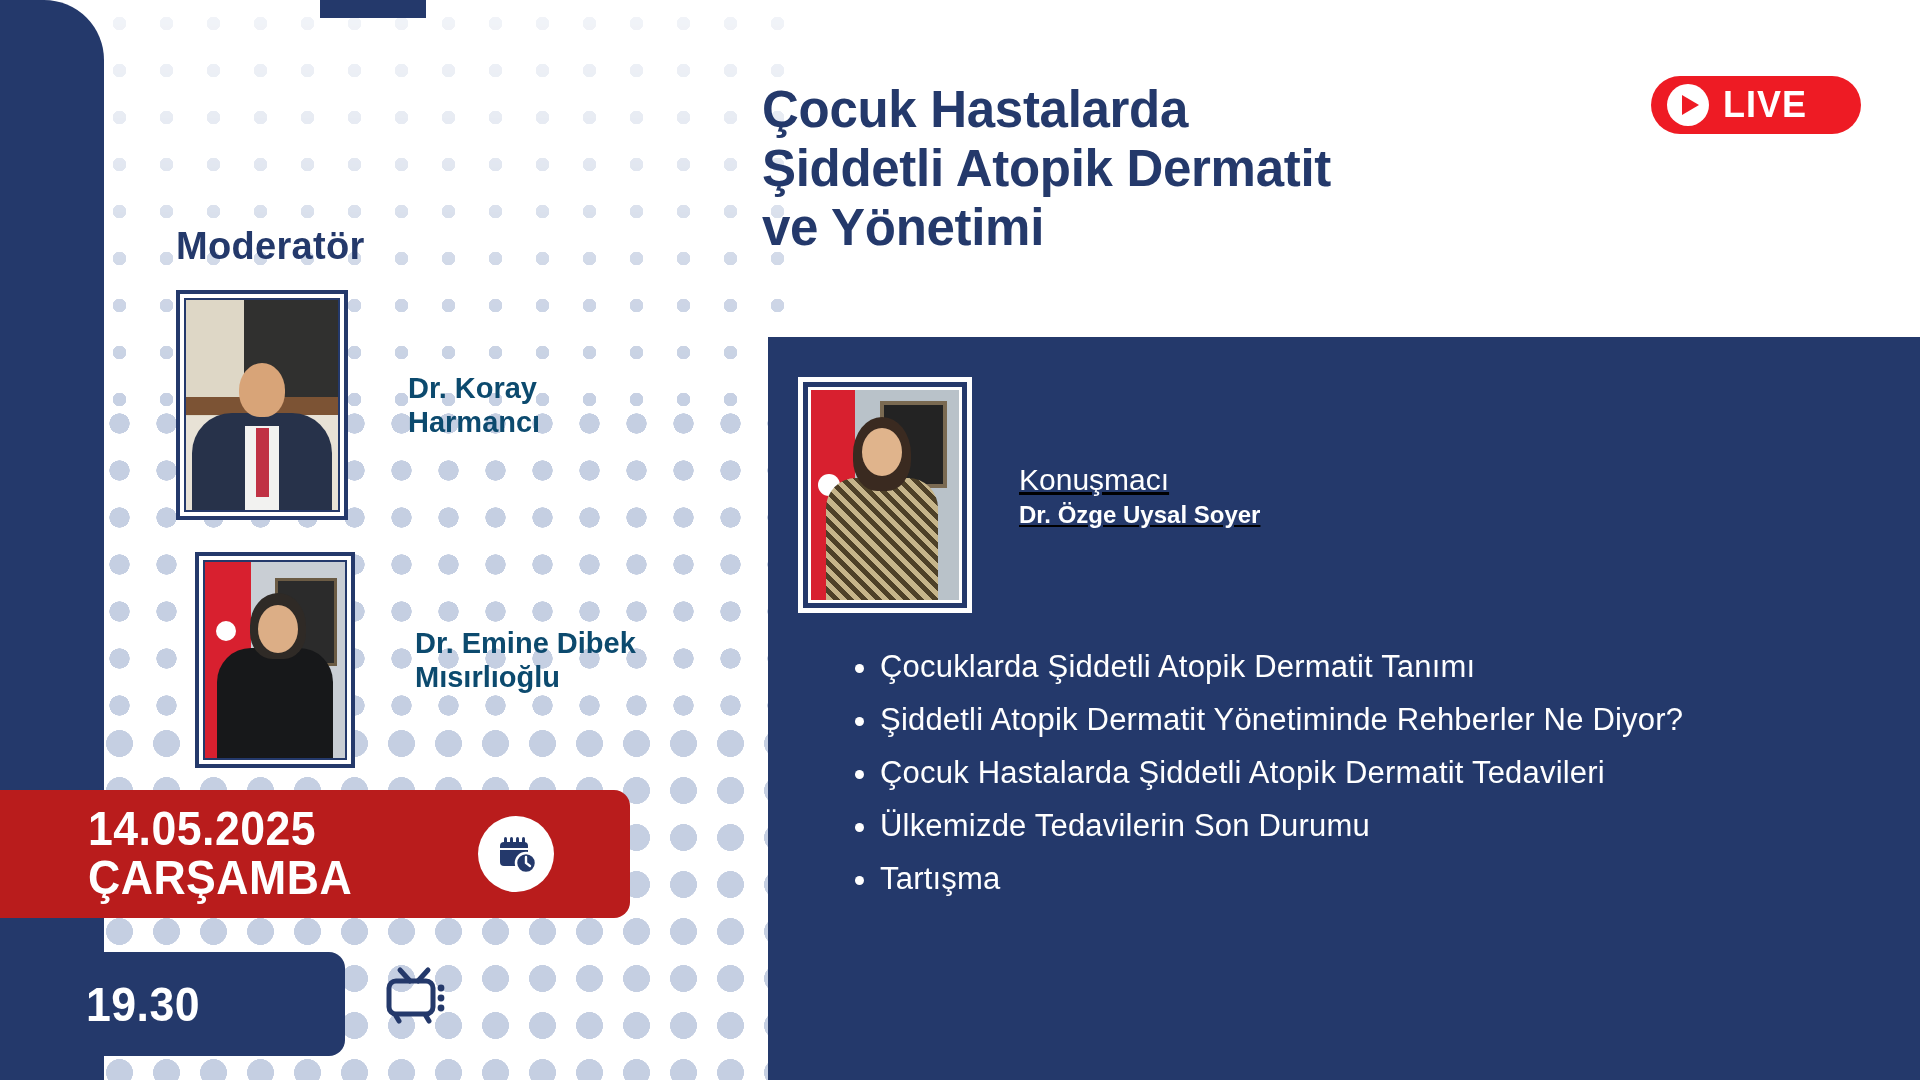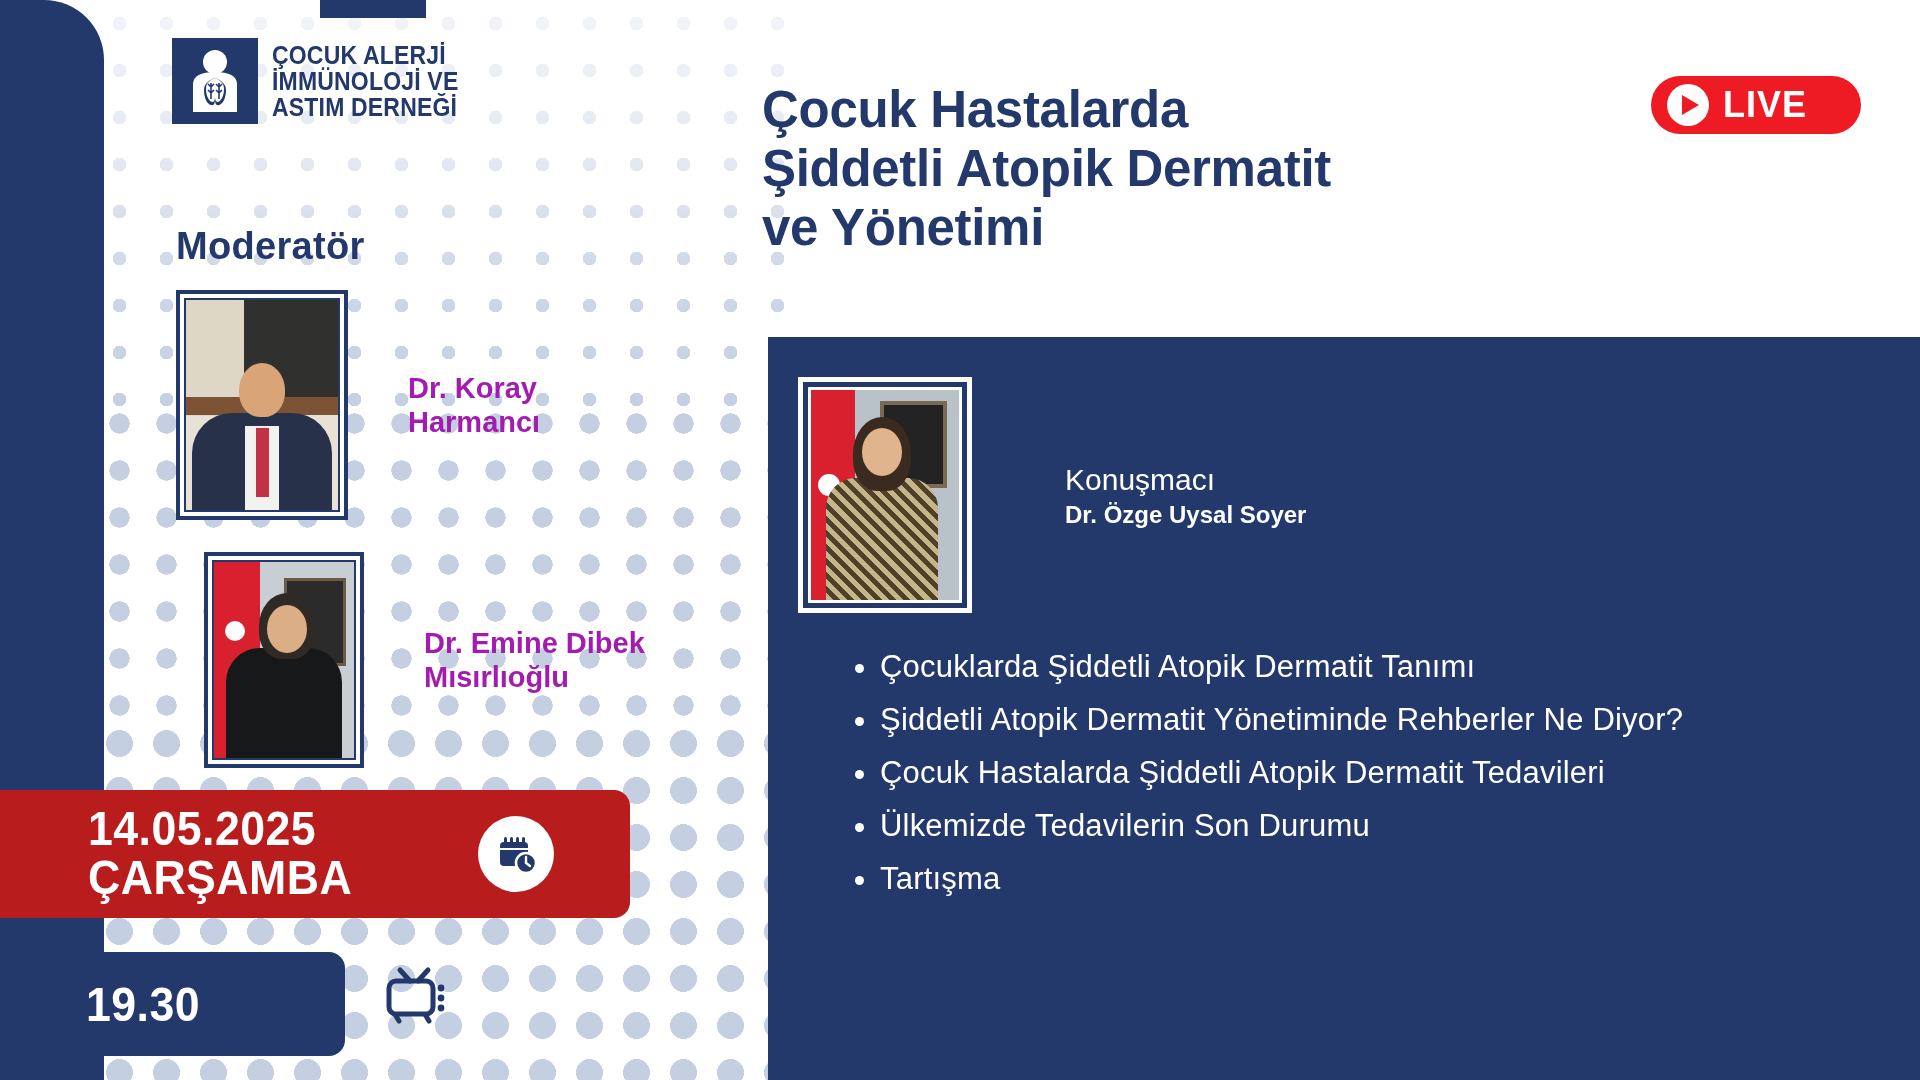--- a/index.html
+++ b/index.html
@@ -67,21 +67,21 @@
     position:absolute;left:176px;top:225px;z-index:5;
     color:#24396b;font-size:38px;font-weight:bold;letter-spacing:.3px;
   }
   .person{position:absolute;z-index:5;display:flex;align-items:center;}
   .frame{
     border:4px solid #24396b;background:#ffffff;padding:4px;
     box-sizing:border-box;
   }
   .frame-inner{border:2px solid #24396b;overflow:hidden;display:block;}
   .person-name{
-    color:#a21caf;font-size:29px;font-weight:bold;line-height:1.18;
+    color:#0c4a6e;font-size:29px;font-weight:bold;line-height:1.18;
     margin-left:60px;max-width:300px;
   }
 
   
   .photo{display:block;position:relative;overflow:hidden;background:#cfd3d6;}
   .p-koray{width:152px;height:210px;background:
       linear-gradient(to bottom,#e8e2d6 0%,#e8e2d6 100%);}
   .p-koray .bgchair{position:absolute;right:0;top:0;width:62%;height:48%;background:#30302f;}
   .p-koray .wood{position:absolute;right:0;top:46%;width:100%;height:9%;background:#7c5334;}
   .p-koray .wall{position:absolute;left:0;top:0;width:38%;height:55%;background:#ded7c6;}
@@ -155,21 +155,21 @@
   .live-text{color:#fff;font-size:36px;font-weight:bold;letter-spacing:1px;}
 
   
   .panel{
     position:absolute;left:768px;top:337px;width:1152px;height:743px;
     background:#24396b;z-index:4;
   }
   .speaker-row{position:absolute;left:30px;top:40px;display:flex;align-items:center;}
   .frame-white{border:5px solid #ffffff;background:#24396b;padding:5px;box-sizing:border-box;}
   .frame-white .frame-inner{border:3px solid #ffffff;}
-  .speaker-meta{margin-left:93px;}
+  .speaker-meta{margin-left:47px;text-decoration:underline;}
   .speaker-role{color:#ffffff;font-size:30px;font-weight:normal;line-height:1.3;}
   .speaker-name{color:#ffffff;font-size:24px;font-weight:bold;line-height:1.3;}
 
   .bullets{position:absolute;left:78px;top:298px;width:1030px;}
   .bullets li{
     color:#ffffff;font-size:31px;line-height:1.32;margin-bottom:10px;
     font-family:"Liberation Sans Narrow","Liberation Sans",sans-serif;
     letter-spacing:.2px;
     margin-top:12px;
   }
@@ -179,40 +179,20 @@
 <body>
 
 <div id="poster">
 
   <div class="dots-layer small"></div>
   <div class="dots-layer mid"></div>
   <div class="dots-layer big"></div>
   <div class="left-bar"></div>
   <div class="top-tab"></div>
 
-  <div class="logo-wrap">
-    <span class="logo-mark">
-      <svg width="86" height="86" viewBox="0 0 86 86" aria-hidden="true">
-        <rect width="86" height="86" fill="#24396b"></rect>
-        <circle cx="43" cy="24" r="12" fill="#fff"></circle>
-        <path d="M21 46c0-8 8-12 22-12s22 4 22 12v28H21z" fill="#fff"></path>
-        <path d="M43 40c-5 2-11 5-11 12 0 8 3 14 7 15 3 1 4-2 4-6z" fill="#24396b"></path>
-        <path d="M43 40c5 2 11 5 11 12 0 8-3 14-7 15-3 1-4-2-4-6z" fill="#24396b"></path>
-        <path d="M43 40c-4 2-9 4-9 11 0 7 3 12 6 13 2 0 3-2 3-5z" fill="#fff"></path>
-        <path d="M43 40c4 2 9 4 9 11 0 7-3 12-6 13-2 0-3-2-3-5z" fill="#fff"></path>
-        <g stroke="#24396b" stroke-width="1.6" fill="none">
-          <path d="M39 45v16M39 49l-3-3M39 49l3-3M39 55l-3-3M39 55l3-3"></path>
-          <path d="M47 45v16M47 49l-3-3M47 49l3-3M47 55l-3-3M47 55l3-3"></path>
-        </g>
-      </svg>
-    </span>
-    <span class="logo-text" style="white-space:pre-line;">ÇOCUK ALERJİ
-İMMÜNOLOJİ VE
-ASTIM DERNEĞİ</span>
-  </div>
 
   <div class="moderator-title">Moderatör</div>
 
   <div class="person" style="left:176px;top:290px;">
     <div class="frame">
       <span class="frame-inner">
         <span class="photo p-koray">
           <span class="wall"></span>
             <span class="bgchair"></span>
             <span class="wood"></span>
@@ -220,21 +200,21 @@
             <span class="shirt"></span>
             <span class="tie"></span>
             <span class="head"></span>
         </span>
       </span>
     </div>
     <div class="person-name" style="white-space:pre-line;">Dr. Koray
 Harmancı</div>
   </div>
 
-  <div class="person" style="left:176px;top:552px;padding-left:28px;">
+  <div class="person" style="left:167px;top:552px;padding-left:28px;">
     <div class="frame">
       <span class="frame-inner">
         <span class="photo p-emine">
           <span class="flag"></span>
             <span class="flagstar"></span>
             <span class="portraitfrm"></span>
           <span class="body"></span>
             <span class="hair"></span>
             <span class="head"></span>
         </span>

